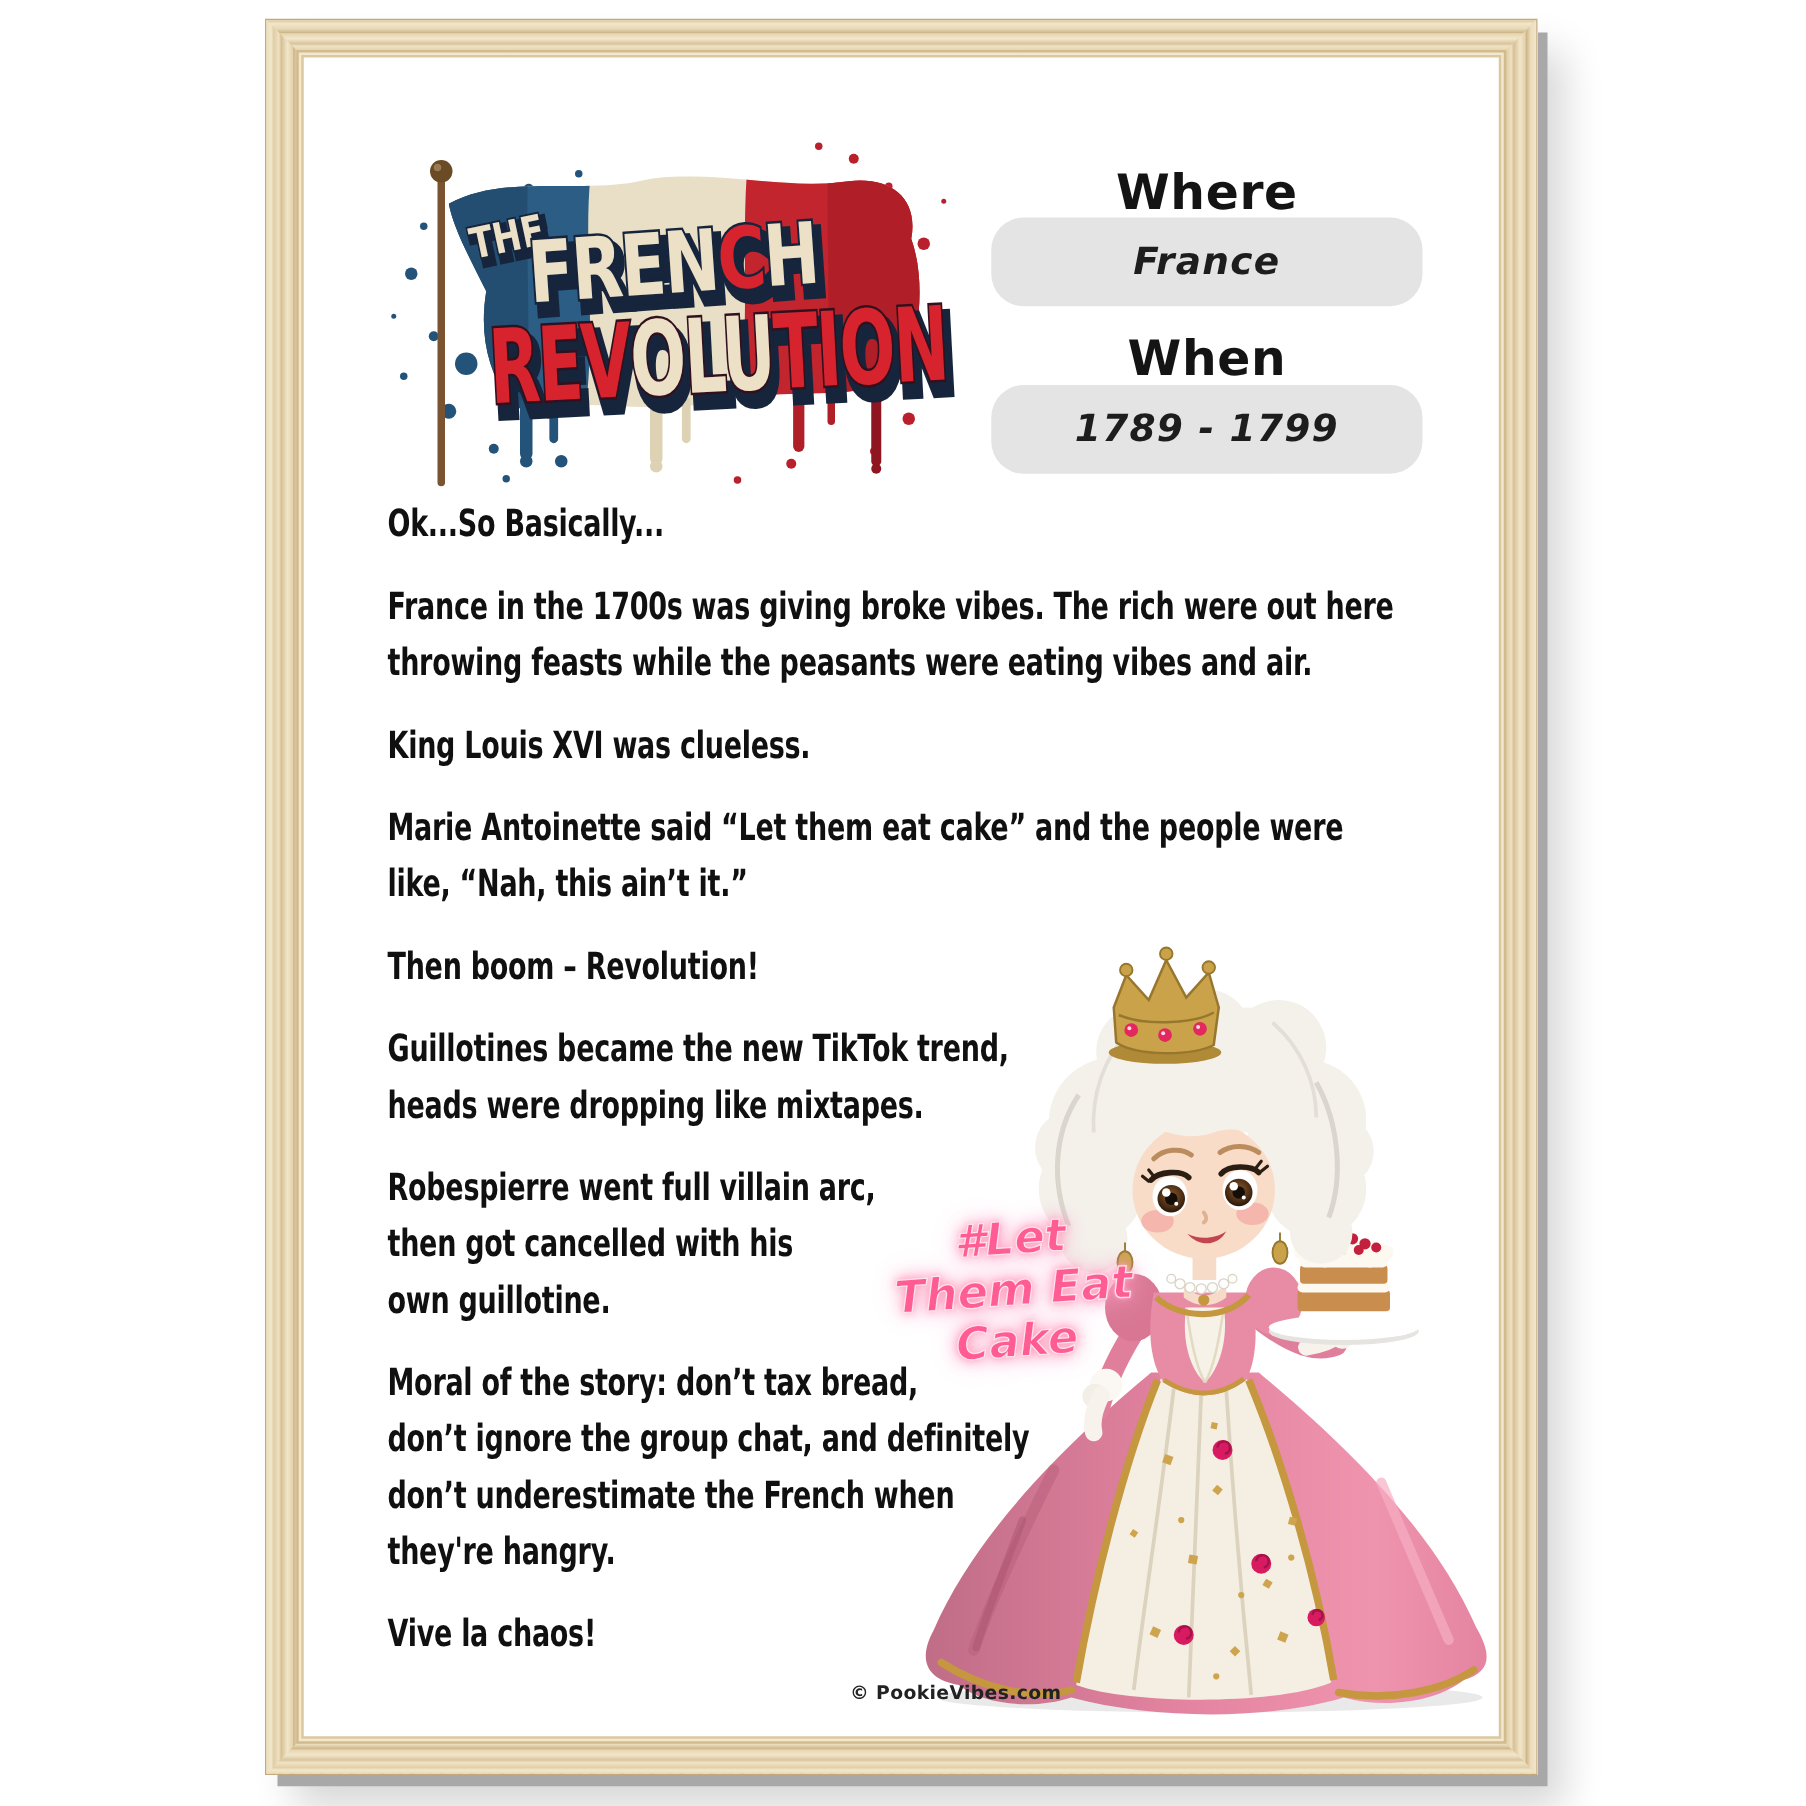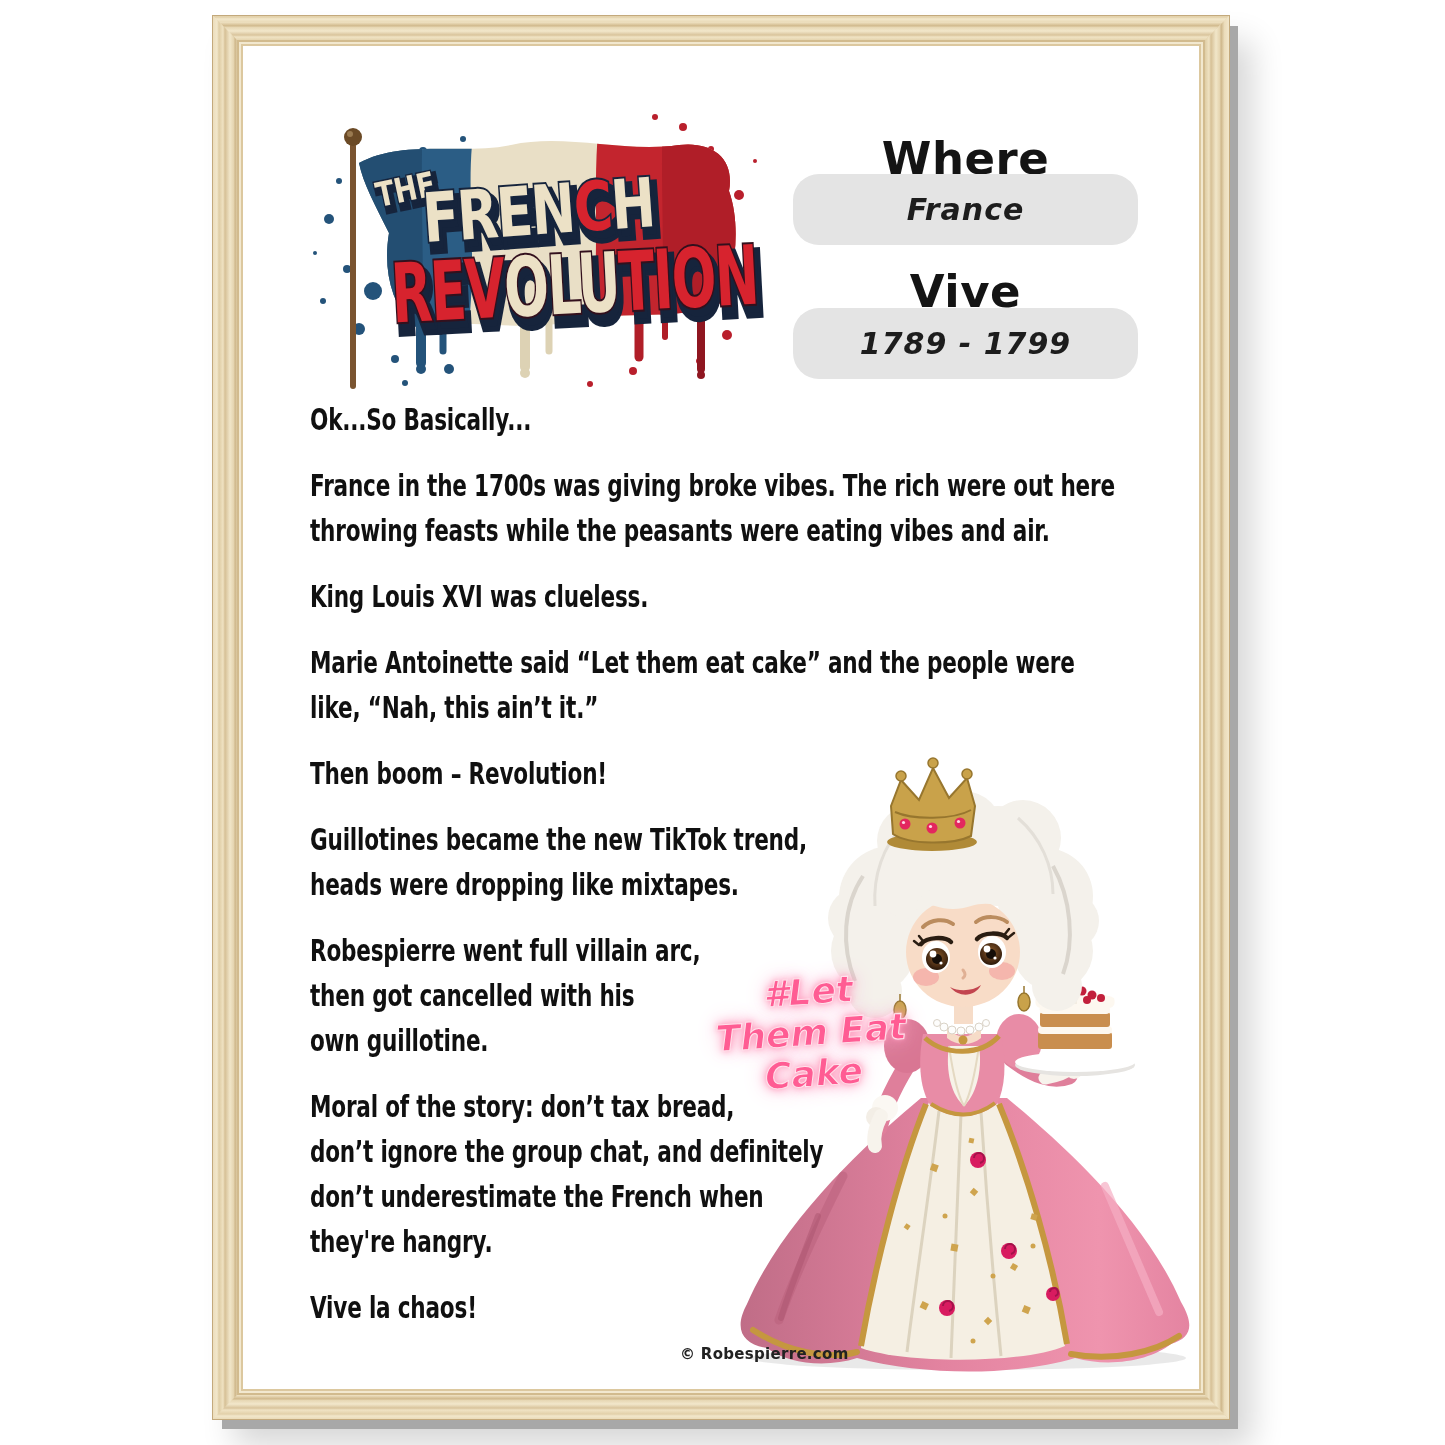--- a/index.html
+++ b/index.html
@@ -22,21 +22,21 @@
          background:repeating-linear-gradient(90deg,#ecddbc 0px,#f2e7cb 4px,#dfcda5 6px,#efe2c2 10px,
                     #d6c096 12px,#f1e6c9 17px,#e4d3ae 21px,#cdb588 22px,#efe2c2 26px);}
   .rail-left{left:0;clip-path:polygon(0 0,100% 30px,100% calc(100% - 30px),0 100%);}
   .rail-right{right:0;clip-path:polygon(100% 0,100% 100%,0 calc(100% - 30px),0 30px);}
 
   
   .poster{position:absolute;inset:30px;background:#ffffff;
           box-shadow:0 0 0 2px #dcc89f,0 0 0 4px #f2e8cf,0 0 0 6px #d2bb8e;}
 
   
-  .info-label{position:absolute;width:345px;text-align:center;font-size:45px;font-weight:800;
+  .info-label{position:absolute;width:345px;text-align:center;font-size:39px;font-weight:800;
               color:#141414;letter-spacing:.5px;}
   .pill{position:absolute;width:345px;height:71px;border-radius:26px;background:#e4e4e4;
         display:flex;align-items:center;justify-content:center;}
   .pill span{font-size:30px;font-style:italic;font-weight:600;color:#1d1d1d;letter-spacing:1px;}
   #where-label{left:550px;top:86px;}
   #where-pill{left:550px;top:128px;}
   #when-label{left:550px;top:219px;}
   #when-pill{left:550px;top:262px;text-align:right;}
 
   
@@ -146,21 +146,21 @@
             <text x="6" y="9" font-size="82" letter-spacing="-2" fill="#16243c" stroke="#16243c" stroke-width="11" paint-order="stroke"><tspan>REV</tspan><tspan>OLU</tspan><tspan>TION</tspan></text>
             <text x="0" y="0" font-size="82" letter-spacing="-2" stroke="#33101d" stroke-width="4" paint-order="stroke"><tspan fill="#d7232e">REV</tspan><tspan fill="#ece1c6">OLU</tspan><tspan fill="#d7232e">TION</tspan></text>
           </g>
         </g>
       </svg>
 
       <div class="info-label" id="where-label">Where</div>
       <div class="pill" id="where-pill">
         <span>France</span>
       </div>
-      <div class="info-label" id="when-label">Vive</div>
+      <div class="info-label" id="when-label">When</div>
       <div class="pill" id="when-pill">
         <span>1789 - 1799</span>
       </div>
 
       <div class="bodytext">
         <p>
           <span class="tline">Ok...So Basically...</span>
         </p>
         <p>
           <span class="tline">France in the 1700s was giving broke vibes. The rich were out here</span>
@@ -400,18 +400,18 @@
         <g fill="#c9a24a" stroke="#97762e" stroke-width="1.5">
           <line x1="177" y1="248" x2="177" y2="256"></line>
           <ellipse cx="177" cy="264" rx="6" ry="9"></ellipse>
           <line x1="301" y1="240" x2="301" y2="248"></line>
           <ellipse cx="301" cy="256" rx="6" ry="9"></ellipse>
         </g>
       </svg>
 
       <div class="footer">
         <span>©</span>
-        <span>Robespierre.com</span>
+        <span>PookieVibes.com</span>
       </div>
 
     </div>
   </div>
 </div>
 
 </body></html>

